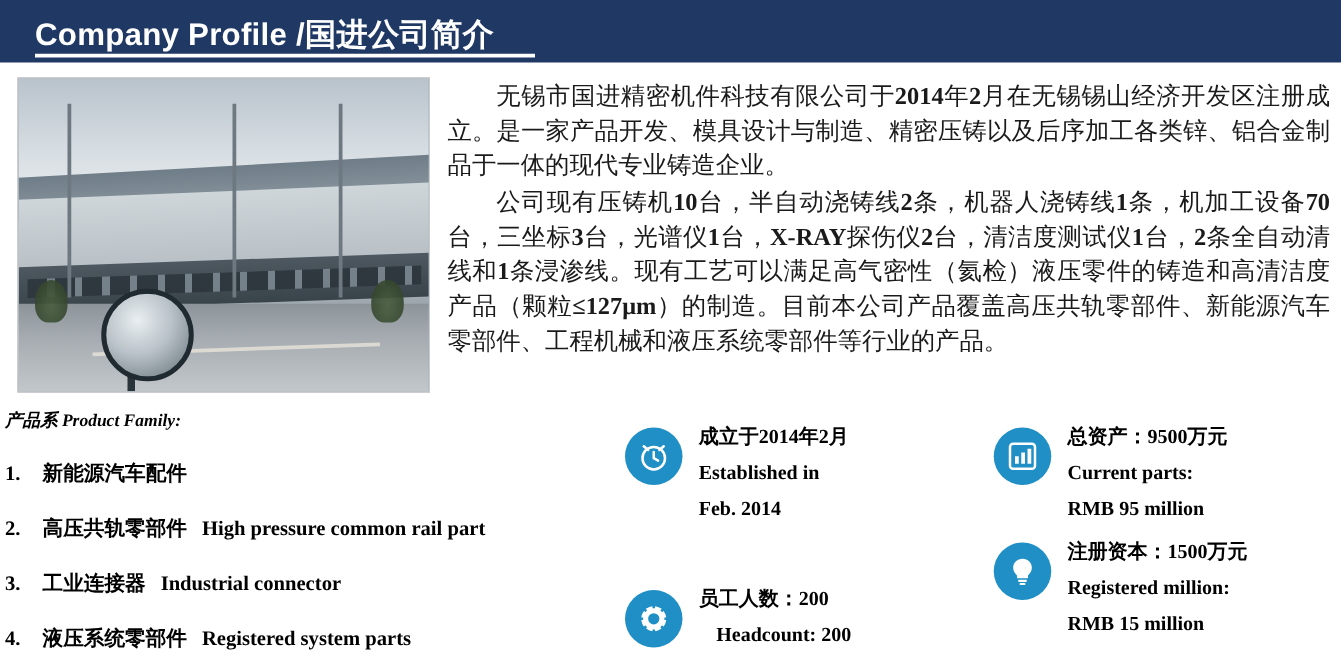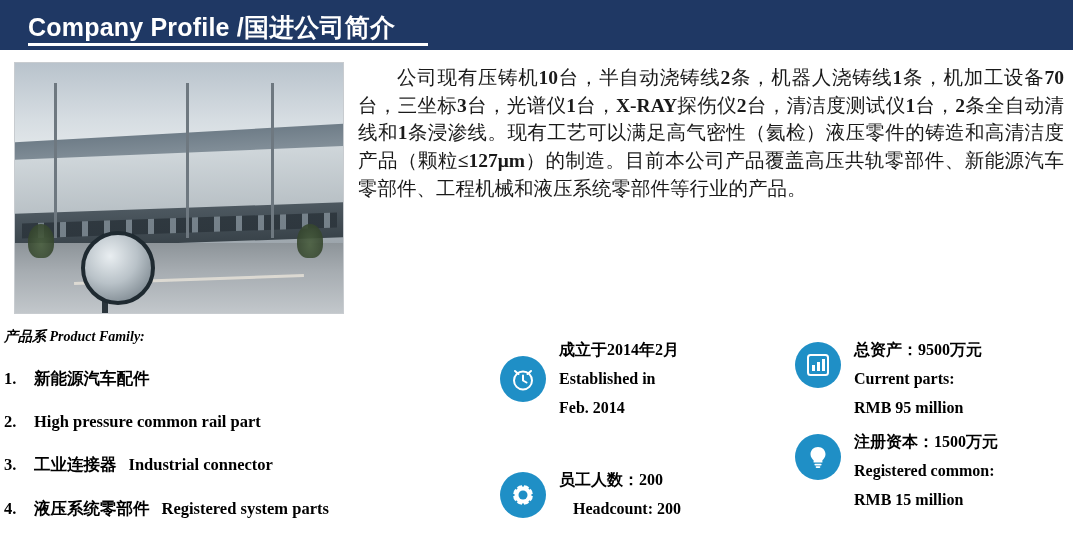--- a/index.html
+++ b/index.html
@@ -193,21 +193,21 @@
   .fact-lines {
     font-family: "Liberation Serif", serif;
     font-size: 16px;
     font-weight: bold;
     color: #000000;
     line-height: 1.0;
   }
   .fact-lines div { margin-bottom: 13px; white-space: nowrap; }
   .fact-lines div:last-child { margin-bottom: 0; }
 
-  #fact-established { left: 500px; top: 342px; align-items: center; }
+  #fact-established { left: 500px; top: 342px; }
   #fact-assets      { left: 795px; top: 342px; }
   #fact-headcount   { left: 500px; top: 448px; margin-top: 24px; }
   #fact-capital     { left: 795px; top: 434px; }
 
   .indent-1 { padding-left: 14px; }
 </style>
 </head>
 <body>
 
 <div class="header-bar"></div>
@@ -226,32 +226,36 @@
   <div class="pole" style="left:52%;"></div>
   <div class="pole" style="left:78%;"></div>
   <div class="tree" style="left:4%;"></div>
   <div class="tree" style="left:86%;"></div>
   <div class="mirror-post"></div>
   <div class="mirror"></div>
 </div>
 
 <div class="body-text">
   <p>
+    <span>无锡市国进精密机件科技有限公司于</span><b>2014</b><span>年</span><b>2</b><span>月在无锡锡山经济开发区注册成立。是一家产品开发、模具设计与制造、精密压铸以及后序加工各类锌、铝合金制品于一体的现代专业铸造企业。</span>
+  </p>
+  <p>
     <span>公司现有压铸机</span><b>10</b><span>台，半自动浇铸线</span><b>2</b><span>条，机器人浇铸线</span><b>1</b><span>条，机加工设备</span><b>70</b><span>台，三坐标</span><b>3</b><span>台，光谱仪</span><b>1</b><span>台，</span><b>X-RAY</b><span>探伤仪</span><b>2</b><span>台，清洁度测试仪</span><b>1</b><span>台，</span><b>2</b><span>条全自动清线和</span><b>1</b><span>条浸渗线。现有工艺可以满足高气密性（氦检）液压零件的铸造和高清洁度产品（颗粒</span><b>≤127μm</b><span>）的制造。目前本公司产品覆盖高压共轨零部件、新能源汽车零部件、工程机械和液压系统零部件等行业的产品。</span>
   </p>
 </div>
 
 <div class="pf-title">产品系 Product Family:</div>
 <div class="pf-list">
   <div class="pf-item">
     <span class="pf-num">1.</span>
     <span class="pf-cn">新能源汽车配件</span>
   </div>
   <div class="pf-item">
     <span class="pf-num">2.</span>
+    <span class="pf-cn">高压共轨零部件</span>
     <span class="pf-en">High pressure common rail part</span>
   </div>
   <div class="pf-item">
     <span class="pf-num">3.</span>
     <span class="pf-cn">工业连接器</span>
     <span class="pf-en">Industrial connector</span>
   </div>
   <div class="pf-item">
     <span class="pf-num">4.</span>
     <span class="pf-cn">液压系统零部件</span>
@@ -319,16 +323,16 @@
 <div class="fact" id="fact-capital">
   <div class="fact-icon">
     <svg width="26" height="26" viewBox="0 0 26 26">
       <path d="M13 3 C8.6 3 5.5 6.2 5.5 10.2 C5.5 13 7.3 14.8 8.6 16.3 L8.6 18.5 L17.4 18.5 L17.4 16.3 C18.7 14.8 20.5 13 20.5 10.2 C20.5 6.2 17.4 3 13 3 Z" fill="#ffffff"></path>
       <rect x="9.4" y="19.7" width="7.2" height="1.8" rx="0.9" fill="#ffffff"></rect>
       <rect x="10.6" y="22.3" width="4.8" height="1.6" rx="0.8" fill="#ffffff"></rect>
     </svg>
   </div>
   <div class="fact-lines">
     <div>注册资本：1500万元</div>
-    <div>Registered common:</div>
+    <div>Registered million:</div>
     <div>RMB 15 million</div>
   </div>
 </div>
 
 </body></html>

